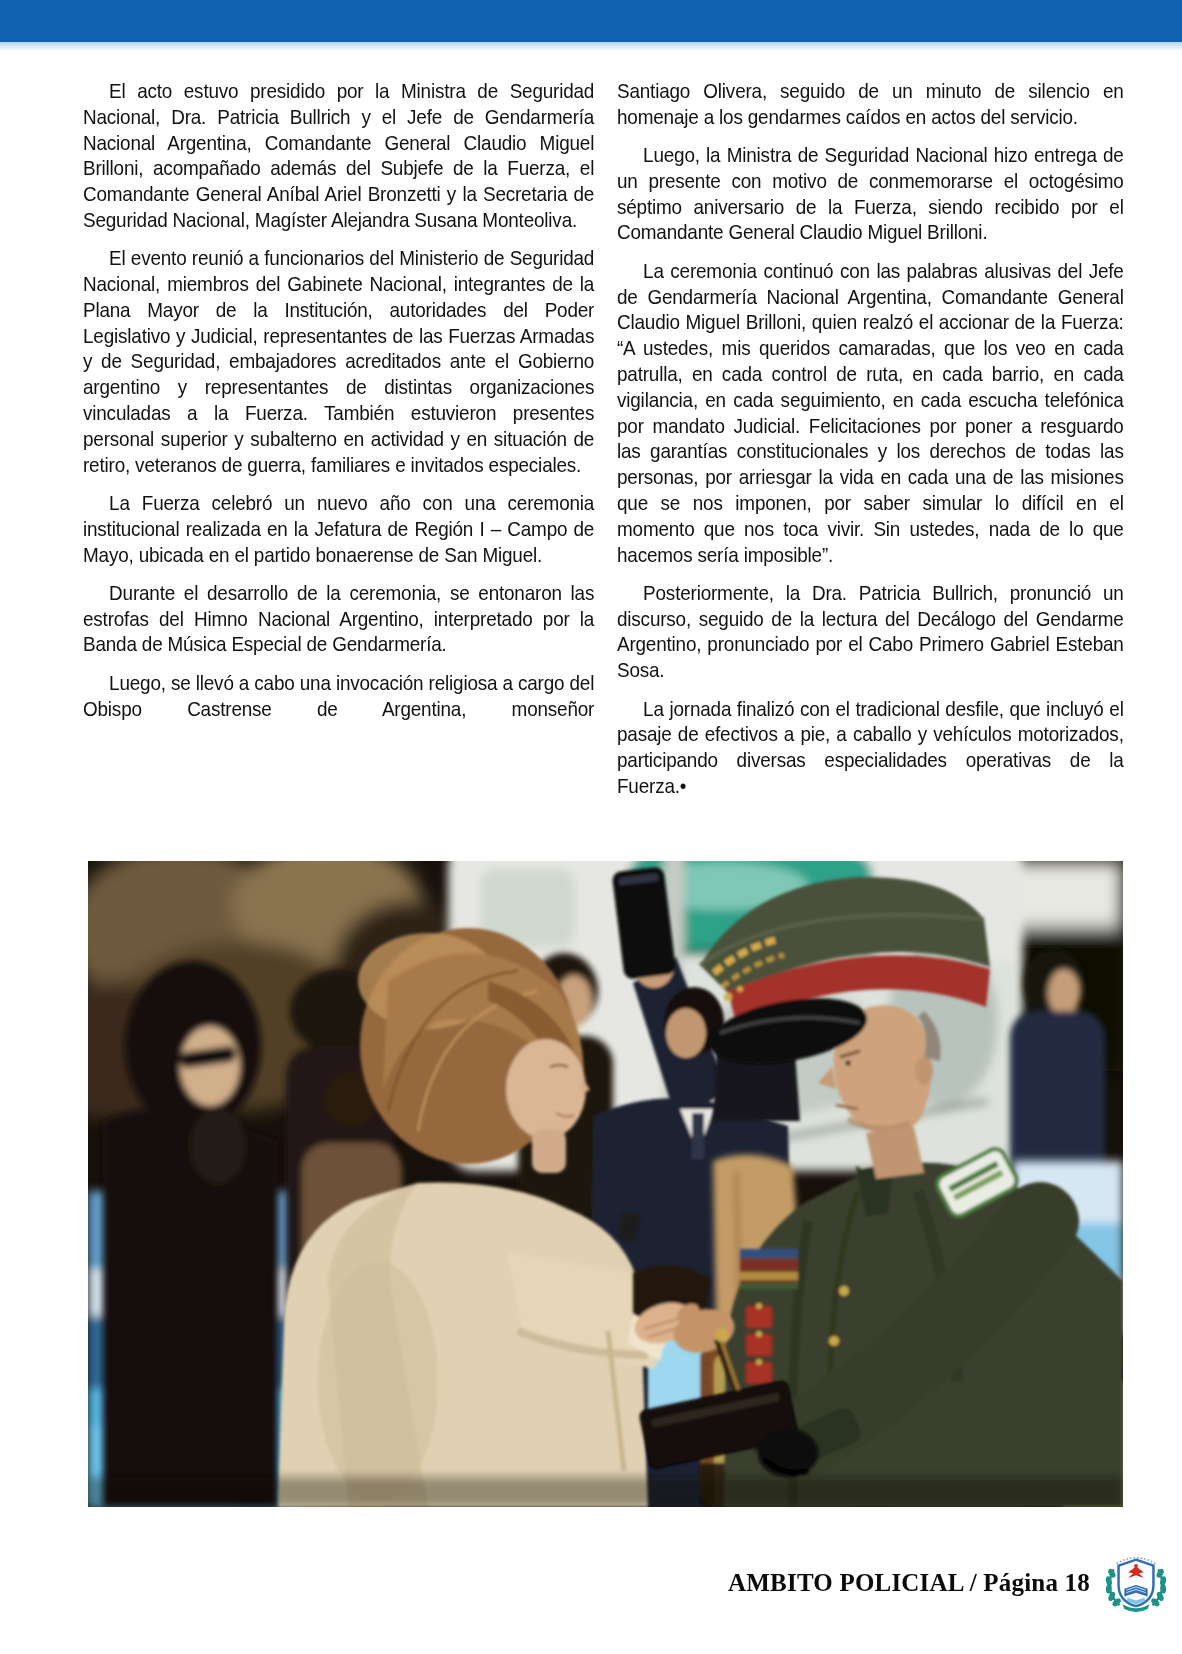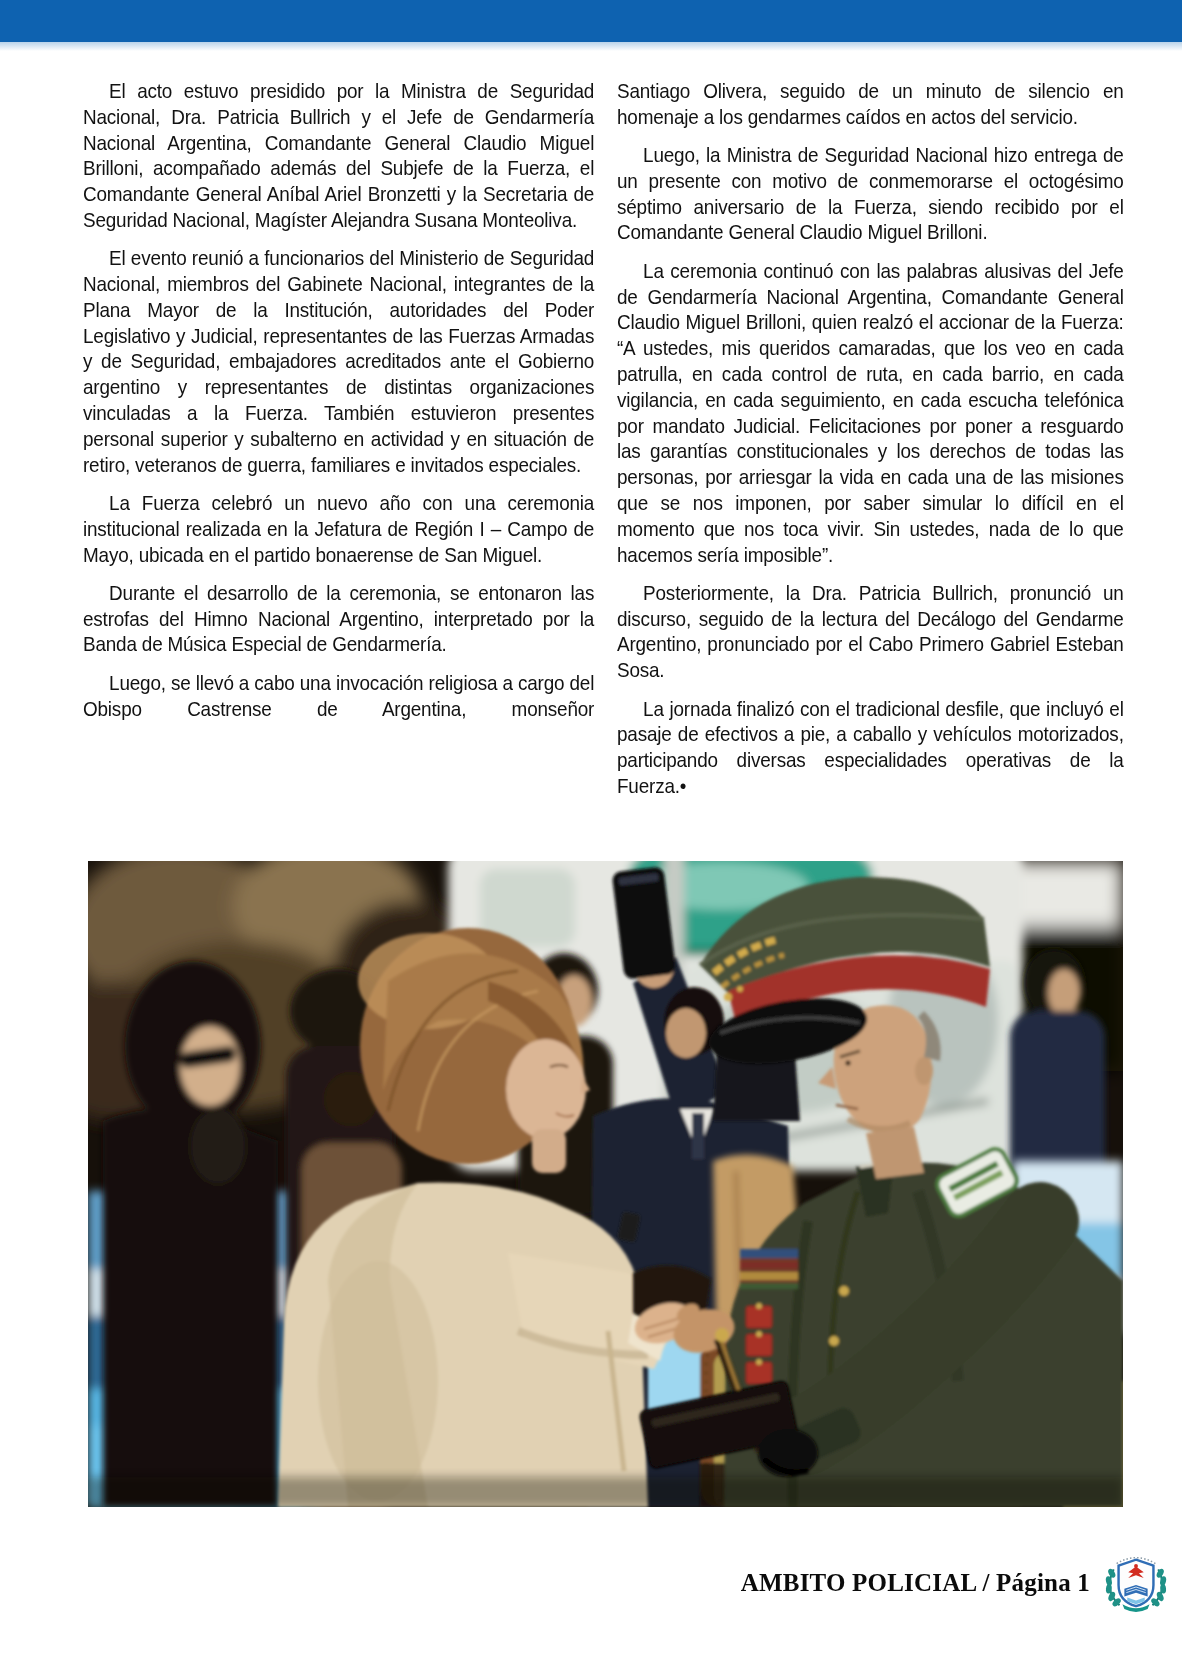--- a/index.html
+++ b/index.html
@@ -264,21 +264,21 @@
       </g>
       <ellipse cx="700" cy="592" rx="30" ry="24" fill="#0b0907"></ellipse>
       <path d="M676,598 q20,18 44,12" stroke="#000000" stroke-width="5" fill="none"></path>
     </g>
 
     <rect x="0" y="616" width="1035" height="30" fill="#0e0a06" opacity="0.35" filter="url(#pb5)"></rect>
   </svg>
 </figure>
 
 <footer class="footer">
-  <span class="footer-text">AMBITO POLICIAL / Página 1</span>
+  <span class="footer-text">AMBITO POLICIAL / Página 18</span>
   <span>
     <svg class="crest" viewBox="0 0 68 64" xmlns="http://www.w3.org/2000/svg">
       <path d="M14,14 Q34,2 54,14" stroke="#8a9aa6" stroke-width="1.6" stroke-dasharray="1.5 2.2" fill="none"></path>
       <path d="M11,20 C4,34 6,47 17,57" stroke="#157a72" stroke-width="2" fill="none"></path>
       <path d="M57,20 C64,34 62,47 51,57" stroke="#157a72" stroke-width="2" fill="none"></path>
       <g fill="#1f9187">
         <ellipse cx="9" cy="24" rx="3" ry="5" transform="rotate(-30 9 24)"></ellipse>
         <ellipse cx="6" cy="32" rx="3" ry="5" transform="rotate(-12 6 32)"></ellipse>
         <ellipse cx="6" cy="40" rx="3" ry="5" transform="rotate(5 6 40)"></ellipse>
         <ellipse cx="9" cy="48" rx="3" ry="5" transform="rotate(25 9 48)"></ellipse>

